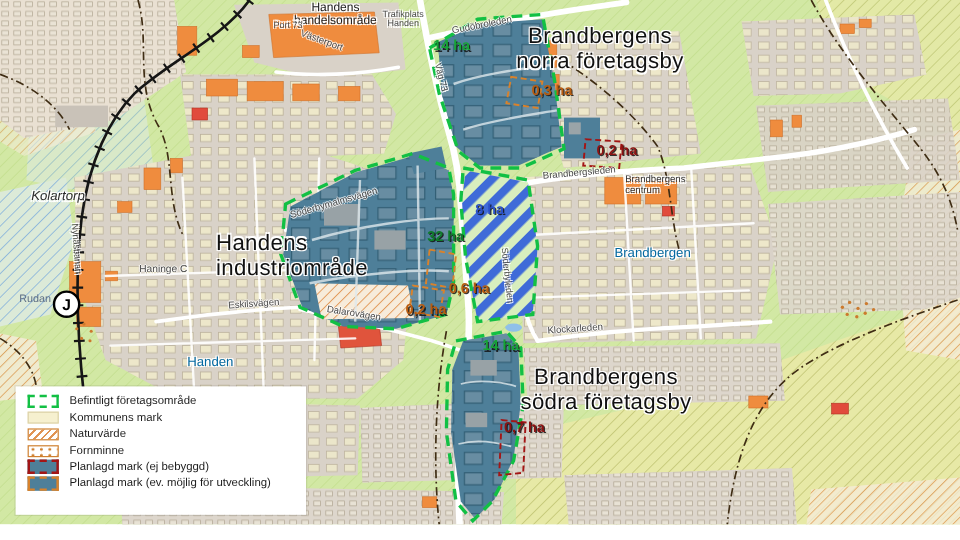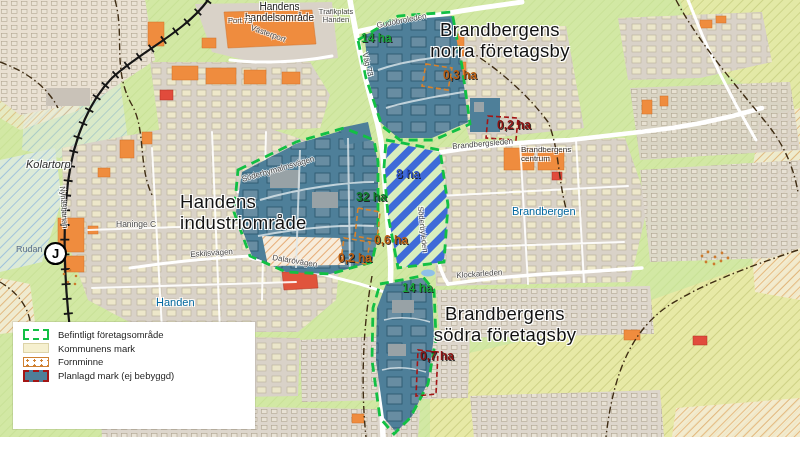--- a/index.html
+++ b/index.html
@@ -281,22 +281,30 @@
   <div id="legend">
     <div class="lrow">
       <div class="sw sw-existing"></div>
       <span>Befintligt företagsområde</span>
     </div>
     <div class="lrow">
       <div class="sw sw-municipal"></div>
       <span>Kommunens mark</span>
     </div>
     <div class="lrow">
+      <div class="sw sw-nature"></div>
+      <span>Naturvärde</span>
+    </div>
+    <div class="lrow">
       <div class="sw sw-ancient"></div>
       <span>Fornminne</span>
     </div>
     <div class="lrow">
       <div class="sw sw-undeveloped"></div>
       <span>Planlagd mark (ej bebyggd)</span>
+    </div>
+    <div class="lrow">
+      <div class="sw sw-developable"></div>
+      <span>Planlagd mark (ev. möjlig för utveckling)</span>
     </div>
   </div>
  </div>
 </div>
 
 </body></html>

